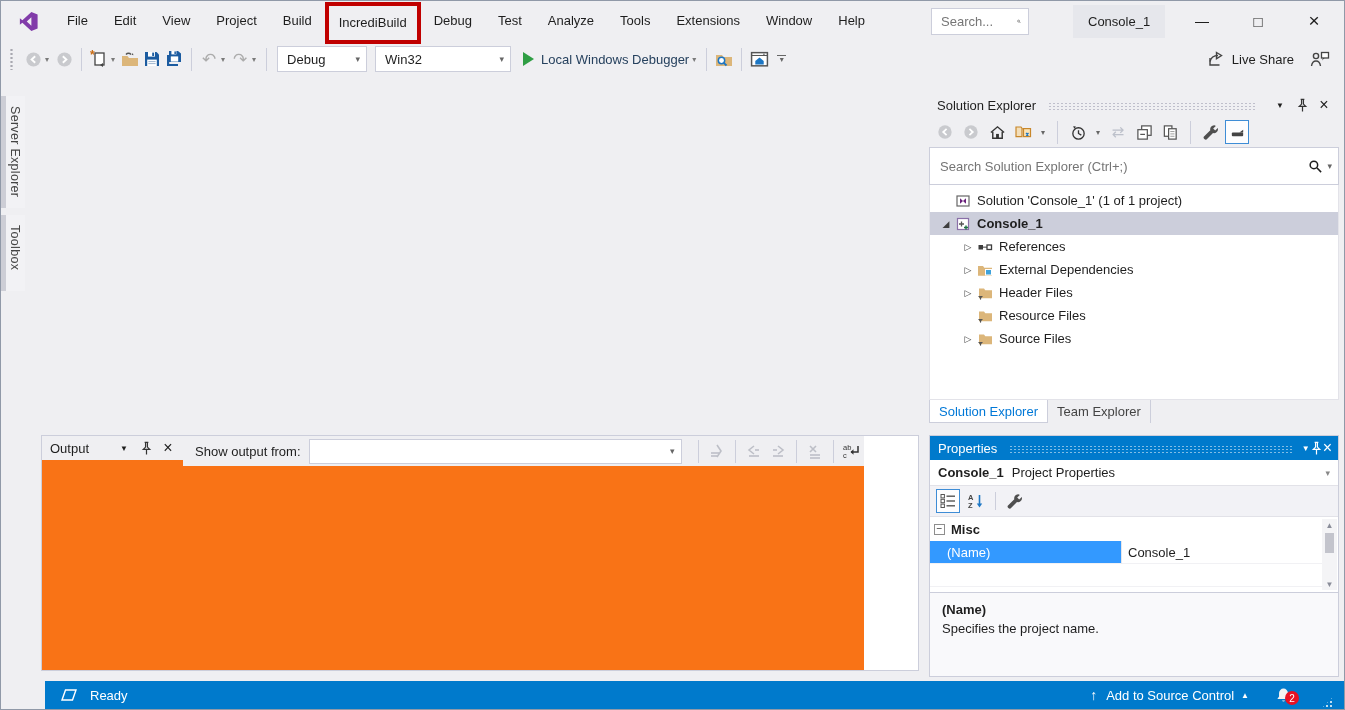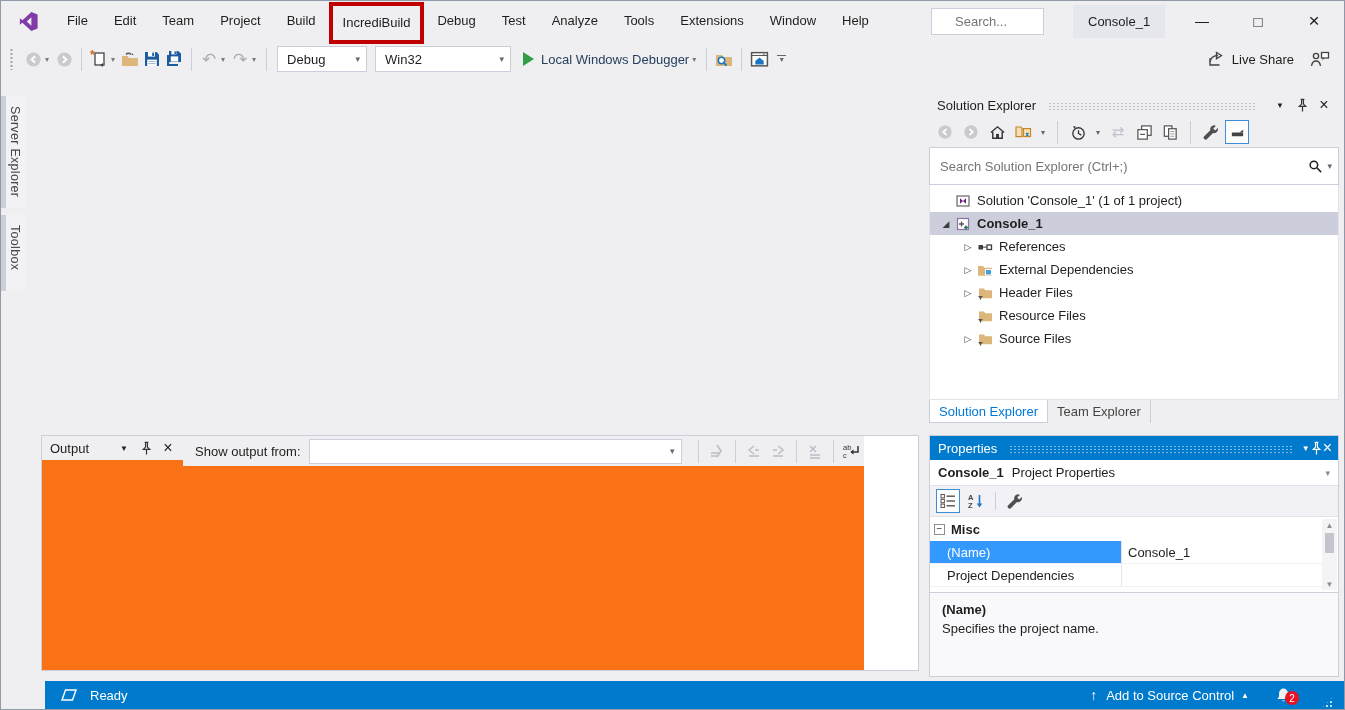--- a/index.html
+++ b/index.html
@@ -13,22 +13,22 @@
   
   .titlebar { position:absolute; top:0; left:0; right:0; height:40px; display:flex; align-items:center; }
   .vs-logo { margin:0 14px 0 16px; display:flex; align-items:center; }
   .menu { display:flex; align-items:center; height:40px; }
   .menu-item { padding:0 13px; height:40px; line-height:40px; cursor:default; white-space:nowrap; }
   .menu-item.highlighted {
     border:4px solid #C00000; height:42px; line-height:34px; padding:0 10px;
     position:relative; z-index:6; margin-top:4px;
   }
   .search-box {
-    position:absolute; left:930px; top:7px; width:113px; height:27px;
-    background:#FFFFFF; border:1px solid #CCCEDB; display:flex; align-items:center; padding:0 21px;
+    position:absolute; left:930px; top:7px; width:98px; height:27px;
+    background:#FFFFFF; border:1px solid #CCCEDB; display:flex; align-items:center; padding:0 7px;
   }
   .search-box input {
     border:none; outline:none; width:78px; font-family:"Liberation Sans",sans-serif;
     font-size:13px; color:#1E1E1E; background:transparent;
   }
   .search-box input::placeholder { color:#767676; }
   .doc-chip {
     position:absolute; left:1072px; top:4px; height:33px; padding:0 15px;
     background:#E6E7EC; display:flex; align-items:center; white-space:nowrap;
   }
@@ -147,21 +147,21 @@
   <div class="titlebar">
     <span class="vs-logo">
       <svg viewBox="0 0 24 24" width="23" height="23">
         <path fill="#813BA9" d="M15 2.2 L21.5 4.8 V19.2 L15 21.8 L5.6 13.2 L3 15.4 V8.6 L5.6 10.8 Z"></path>
         <path fill="#EFEFF2" d="M15 7.6 L10.2 12 L15 16.4 Z"></path>
       </svg>
     </span>
     <div class="menu">
       <span class="menu-item">File</span>
       <span class="menu-item">Edit</span>
-      <span class="menu-item">Team</span>
+      <span class="menu-item">View</span>
       <span class="menu-item">Project</span>
       <span class="menu-item">Build</span>
       <span class="menu-item highlighted">IncrediBuild</span>
       <span class="menu-item">Debug</span>
       <span class="menu-item">Test</span>
       <span class="menu-item">Analyze</span>
       <span class="menu-item">Tools</span>
       <span class="menu-item">Extensions</span>
       <span class="menu-item">Window</span>
       <span class="menu-item">Help</span>
@@ -584,21 +584,20 @@
     <div class="props-grid">
       <div class="grid-cat">
         <span class="boxminus">−</span>
         <span>Misc</span>
       </div>
       <div class="grid-row selected">
         <span class="gcell-name">(Name)</span>
         <span class="gcell-val">Console_1</span>
       </div>
       <div class="grid-row">
-        <span class="gcell-name">Project Dependencies</span>
         <span class="gcell-val"></span>
       </div>
       <div class="grid-scroll">
         <span class="gs-arrow">▲</span>
         <span class="gs-thumb"></span>
         <span class="gs-spacer"></span>
         <span class="gs-arrow">▼</span>
       </div>
     </div>
     <div class="props-desc">

